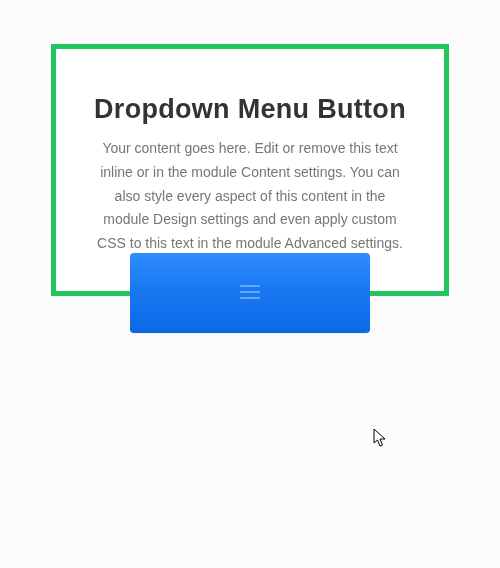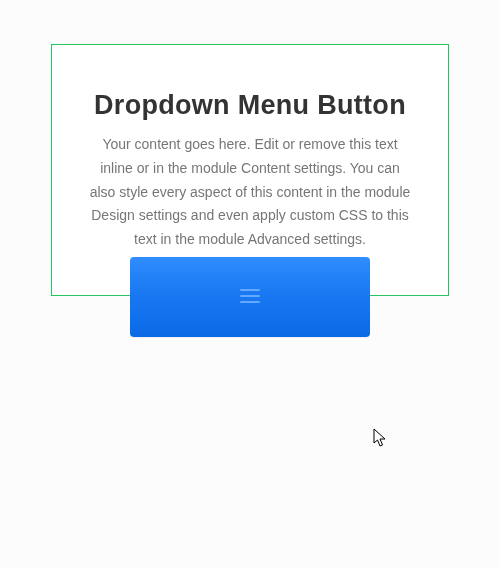--- a/index.html
+++ b/index.html
@@ -8,21 +8,21 @@
     height: 568px;
     background: #fcfcfc;
     font-family: -apple-system, BlinkMacSystemFont, "Segoe UI", sans-serif;
     display: flex;
     justify-content: center;
     padding-top: 44px;
   }
   .card {
     width: 398px;
     height: 252px;
-    border: 1px solid #22c55e;
+    border: 5px solid #22c55e;
     background: #fff;
     padding: 45px 30px 0 30px;
     text-align: center;
     position: relative;
   }
   .title {
     font-size: 27px;
     font-weight: 600;
     color: #333333;
     letter-spacing: 0.3px;

